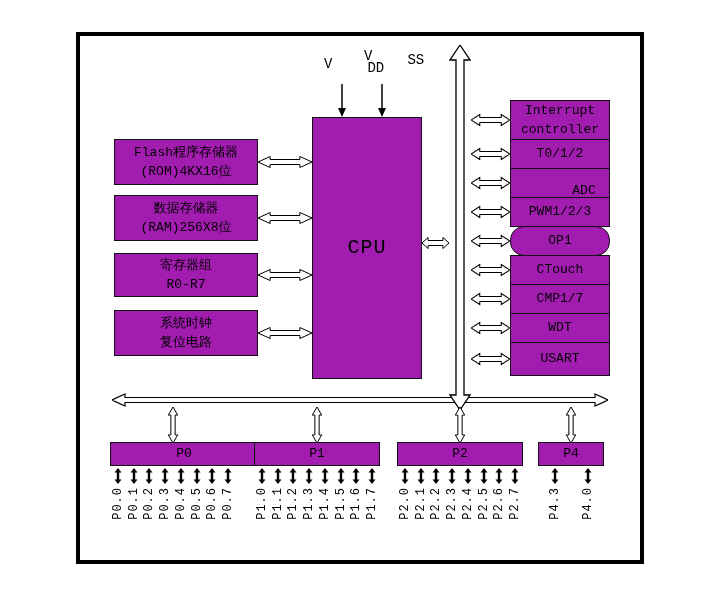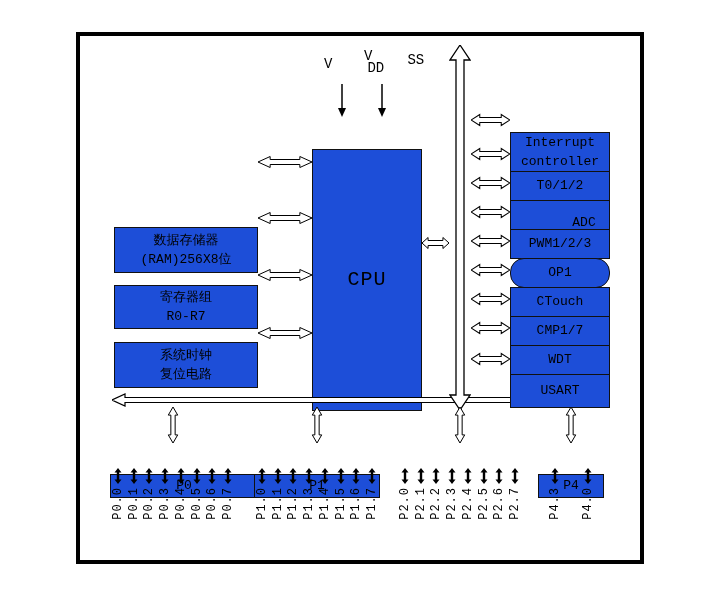--- a/index.html
+++ b/index.html
@@ -1,23 +1,23 @@
 <!DOCTYPE html>
 <html><head>
 <meta charset="utf-8">
 <style>
   html,body{margin:0;padding:0;background:#fff;}
   .canvas{position:relative;width:720px;height:600px;background:#fff;overflow:hidden;
           font-family:"Liberation Mono","DejaVu Sans Mono",monospace;color:#000;}
   .abs{position:absolute;}
   .frame{position:absolute;left:76px;top:32px;width:568px;height:532px;
          border:4px solid #000;box-sizing:border-box;}
-  .box{position:absolute;border:1px solid #111;background:#1d4ed8;display:flex;
+  .box{position:absolute;border:1px solid #111;background:#a21caf;display:flex;
        flex-direction:column;align-items:center;justify-content:center;
-       text-align:center;box-sizing:border-box;line-height:1.5;margin-top:32px;}
+       text-align:center;box-sizing:border-box;line-height:1.5;}
   .lbl{font-size:13px;white-space:nowrap;}
   .cpu-lbl{font-size:20px;letter-spacing:1px;}
   .pwr{position:absolute;font-size:14px;width:36px;text-align:center;}
   .pwr sub{font-size:14px;padding-left:35px;}
   .port-lbl{font-size:13px;}
   .pin-row{position:absolute;display:flex;justify-content:space-around;}
   .pin{display:flex;flex-direction:column;align-items:center;width:15px;}
   .pin-label{writing-mode:vertical-rl;transform:rotate(180deg);font-size:12px;
              letter-spacing:1px;margin-top:3px;white-space:nowrap;}
   svg{display:block;}
@@ -38,20 +38,24 @@
   <div class="pwr" style="left:364px;top:48px;"><span>V</span><sub>SS</sub></div>
   <svg class="abs" style="left:377px;top:84px;" width="10" height="33">
     <line x1="5" y1="0" x2="5" y2="25" stroke="#000" stroke-width="1.5"></line>
     <polygon points="1,24 9,24 5,33" fill="#000"></polygon>
   </svg>
 
   <div class="box" style="left:312px;top:117px;width:110px;height:262px;">
     <span class="cpu-lbl">CPU</span>
   </div>
 
+  <div class="box" style="left:114px;top:139px;width:144px;height:46px;">
+    <span class="lbl">Flash程序存储器</span>
+    <span class="lbl">(ROM)4KX16位</span>
+  </div>
   <div class="box" style="left:114px;top:195px;width:144px;height:46px;">
     <span class="lbl">数据存储器</span>
     <span class="lbl">(RAM)256X8位</span>
   </div>
   <div class="box" style="left:114px;top:253px;width:144px;height:44px;">
     <span class="lbl">寄存器组</span>
     <span class="lbl">R0-R7</span>
   </div>
   <div class="box" style="left:114px;top:310px;width:144px;height:46px;">
     <span class="lbl">系统时钟</span>
@@ -152,20 +156,23 @@
   <svg class="abs" style="left:565px;top:407px;" width="12" height="36" viewBox="0 0 14 40" preserveAspectRatio="none">
       <polygon class="hollow" vector-effect="non-scaling-stroke" points="7,0 12.5,9 9.5,9 9.5,31 12.5,31 7,40 1.5,31 4.5,31 4.5,9 1.5,9"></polygon>
     </svg>
 
   <div class="box" style="left:110px;top:442px;width:148px;height:24px;">
       <span class="port-lbl">P0</span>
     </div>
   <div class="box" style="left:254px;top:442px;width:126px;height:24px;">
       <span class="port-lbl">P1</span>
     </div>
+  <div class="box" style="left:397px;top:442px;width:126px;height:24px;">
+      <span class="port-lbl">P2</span>
+    </div>
   <div class="box" style="left:538px;top:442px;width:66px;height:24px;">
       <span class="port-lbl">P4</span>
     </div>
 
   <div class="pin-row" style="left:110px;top:468px;width:126px;">
     <div class="pin">
         <svg width="8" height="16" viewBox="0 0 8 16">
           <polygon fill="#000" points="4,0 7.5,4.5 5.2,4.5 5.2,11.5 7.5,11.5 4,16 0.5,11.5 2.8,11.5 2.8,4.5 0.5,4.5"></polygon>
         </svg>
         <span class="pin-label">P0.0</span>

